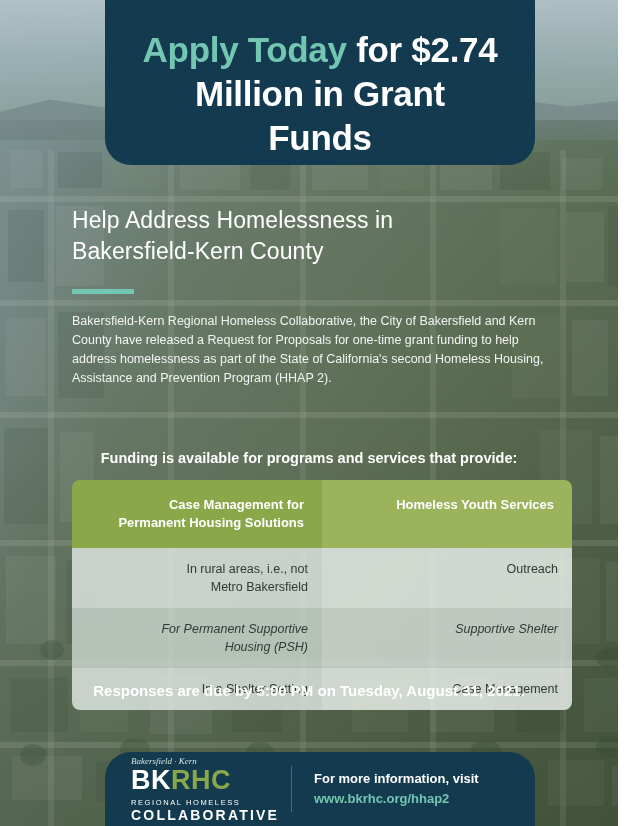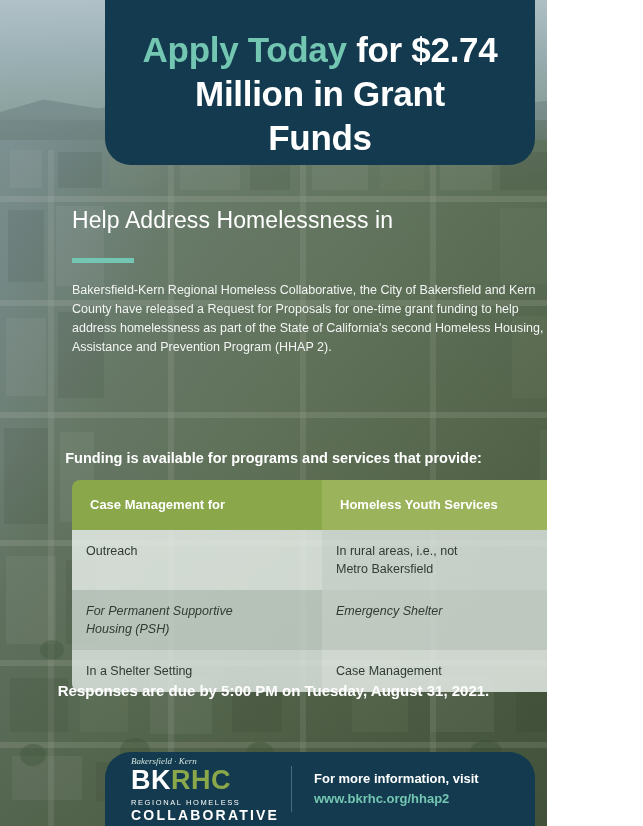--- a/index.html
+++ b/index.html
@@ -4,21 +4,21 @@
 <style>
   * { box-sizing: border-box; }
   html, body {
     margin: 0; padding: 0;
     width: 643px; height: 826px;
     overflow: hidden;
     font-family: "Liberation Sans", sans-serif;
   }
   #poster {
     position: relative;
-    width: 547px; height: 826px;
+    width: 618px; height: 826px;
     overflow: hidden;
     background: #d946ef;
   }
   
   .bg {
     position: absolute; inset: 0;
     background:
       linear-gradient(180deg, rgba(120,150,160,0.55) 0%, rgba(90,110,95,0.25) 22%, rgba(60,75,55,0.15) 55%, rgba(45,60,40,0.35) 100%),
       linear-gradient(115deg, #8fa3a8 0%, #7d9192 14%, #6d7f6d 30%, #66785f 48%, #5d6f54 64%, #55664c 80%, #4c5d44 100%);
   }
@@ -77,21 +77,21 @@
   }
 
   
   .table-wrap {
     position: absolute; left: 72px; top: 480px; width: 500px;
     border-radius: 8px; overflow: hidden;
   }
   .trow { display: flex; }
   .tcell {
     flex: 1 1 50%;
-    text-align: left;
+    text-align: right;
     padding: 12px 14px;
     font-size: 12.5px;
     line-height: 18px;
     color: #ffffff;
   }
   .thead .tcell {
     background: #8aa84a;
     font-weight: bold;
     font-size: 13px;
     padding: 16px 18px;
@@ -211,49 +211,51 @@
   <div class="top-panel">
     <div class="headline">
       <span class="accent">Apply Today</span><span> for $2.74</span><br>
       <span>Million in Grant Funds</span>
     </div>
   </div>
 
   <div class="mid">
     <div class="subhead">
       <span>Help Address Homelessness in</span><br>
+      <span>Bakersfield-Kern County</span>
     </div>
     <div class="rule"></div>
     <div class="body-copy">Bakersfield-Kern Regional Homeless Collaborative, the City of Bakersfield and Kern County have released a Request for Proposals for one-time grant funding to help address homelessness as part of the State of California's second Homeless Housing, Assistance and Prevention Program (HHAP 2).</div>
   </div>
 
   <div class="funding-line">Funding is available for programs and services that provide:</div>
 
   <div class="table-wrap">
     <div class="trow thead">
       <div class="tcell h1">
         <span>Case Management for</span><br>
+        <span>Permanent Housing Solutions</span>
       </div>
       <div class="tcell h2">Homeless Youth Services</div>
     </div>
 
     <div class="trow r1">
-      <div class="tcell c2">Outreach</div>
       <div class="tcell c1">
         <span>In rural areas, i.e., not</span><br>
         <span>Metro Bakersfield</span>
       </div>
+      <div class="tcell c2">Outreach</div>
     </div>
 
     <div class="trow r2">
       <div class="tcell c1">
         <span>For Permanent Supportive</span><br>
         <span>Housing (PSH)</span>
       </div>
-      <div class="tcell c2">Emergency Shelter</div>
+      <div class="tcell c2">Supportive Shelter</div>
     </div>
 
     <div class="trow r3">
       <div class="tcell c1">In a Shelter Setting</div>
       <div class="tcell c2">Case Management</div>
     </div>
   </div>
 
   <div class="due">Responses are due by 5:00 PM on Tuesday, August 31, 2021.</div>
 

